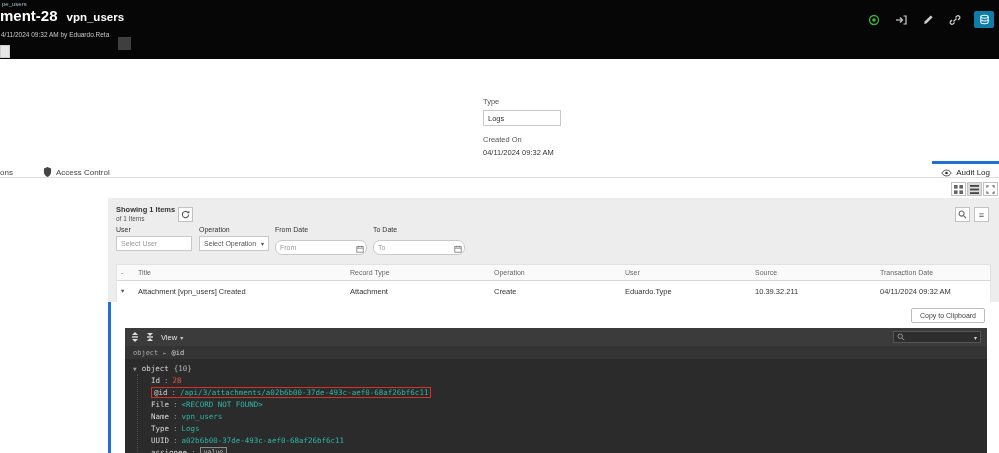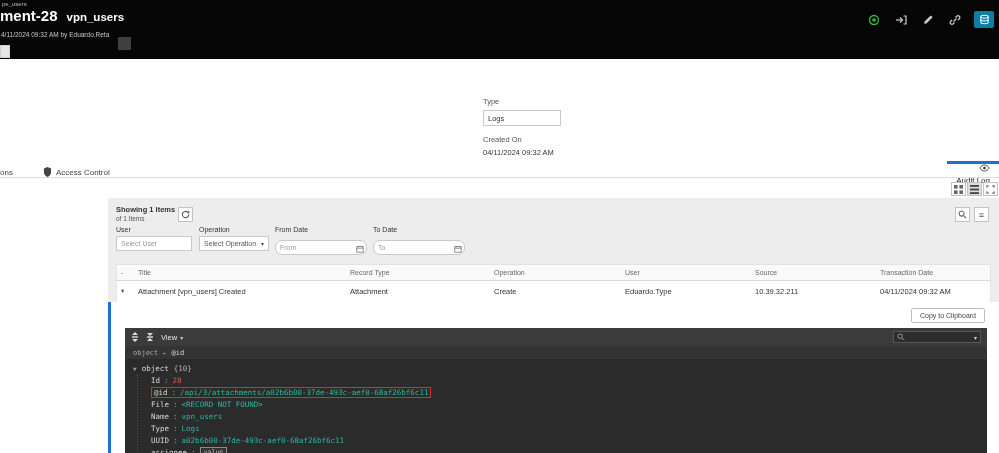--- a/index.html
+++ b/index.html
@@ -30,21 +30,21 @@
   .field-label { font-size: 7.5px; color: #555; margin-bottom: 4px; }
   .field-label.mt { margin-top: 9px; }
   .text-box { width: 78px; height: 16px; border: 1px solid #c9c9c9; background: #fff; font-size: 7.5px; color: #333; display: flex; align-items: center; padding: 0 4px; }
   .created-value { font-size: 7.5px; color: #333; margin-top: 2px; }
 
   
   .tabbar { position: absolute; left: 0; top: 161px; width: 999px; height: 17px; border-bottom: 1px solid #dcdcdc; display: flex; align-items: stretch; font-size: 8px; color: #444; background: #fff; }
   .tab { display: flex; align-items: flex-end; gap: 4px; padding: 0 10px; border-top: 3px solid transparent; cursor: pointer; }
   .tab.partial { padding: 0 6px 0 0; }
   .tab.access { margin-left: 14px; }
-  .tab.audit { margin-left: auto; padding: 0 9px; flex-direction: column; }
+  .tab.audit { margin-left: auto; padding: 0 9px; }
   .tab.active { border-top: 3px solid #1f6fd4; color: #222; }
   .ticon { display: flex; align-items: center; }
 
   
   .view-toggles { position: absolute; right: 1px; top: 182px; display: flex; gap: 1px; }
   .vt-btn { width: 15px; height: 14px; border: 1px solid #c2c2c2; background: #fff; display: flex; align-items: center; justify-content: center; cursor: pointer; }
   .vt-btn.active { background: #dcdcdc; }
 
   
   .audit-panel { position: absolute; left: 108px; top: 198px; width: 891px; height: 255px; background: #ededed; }

